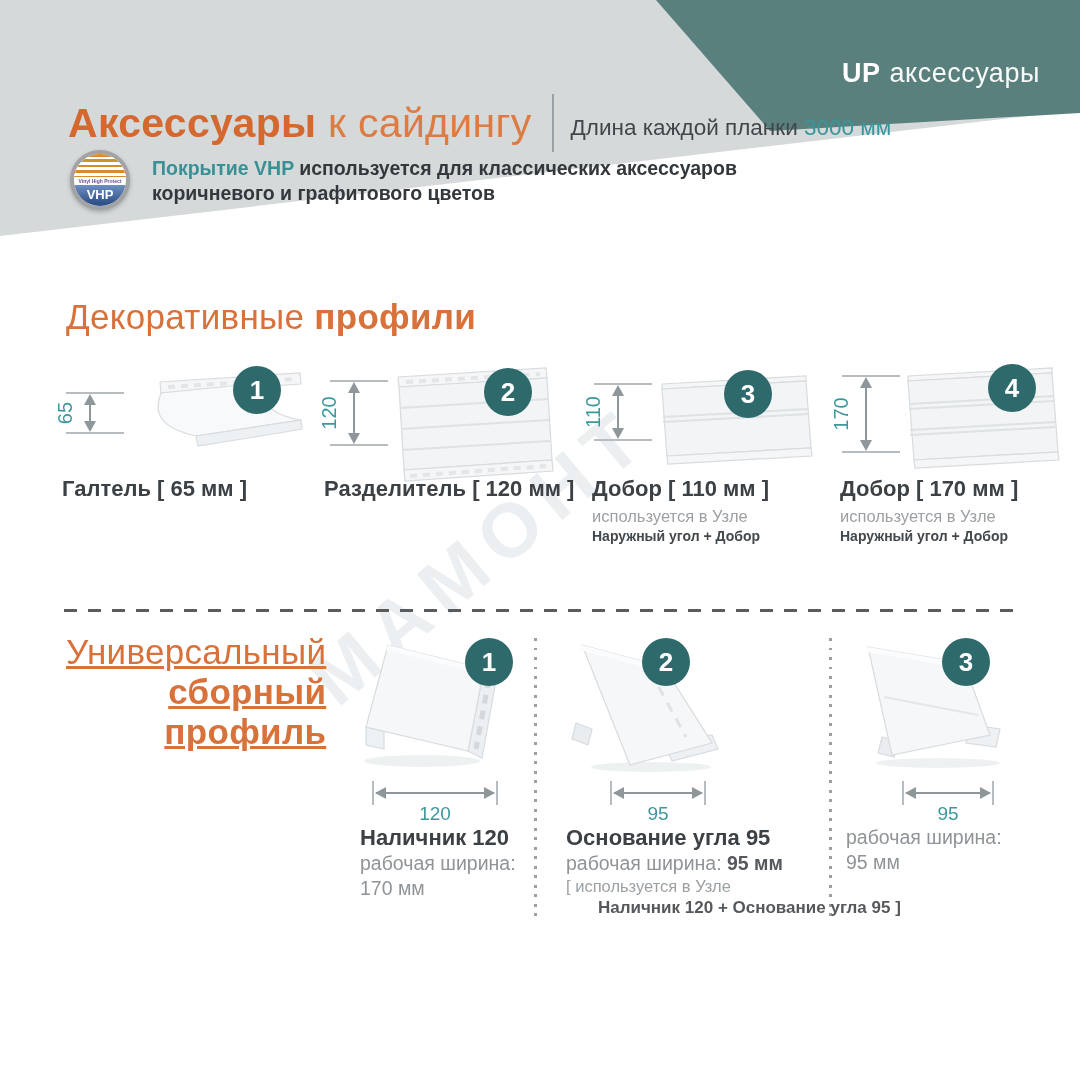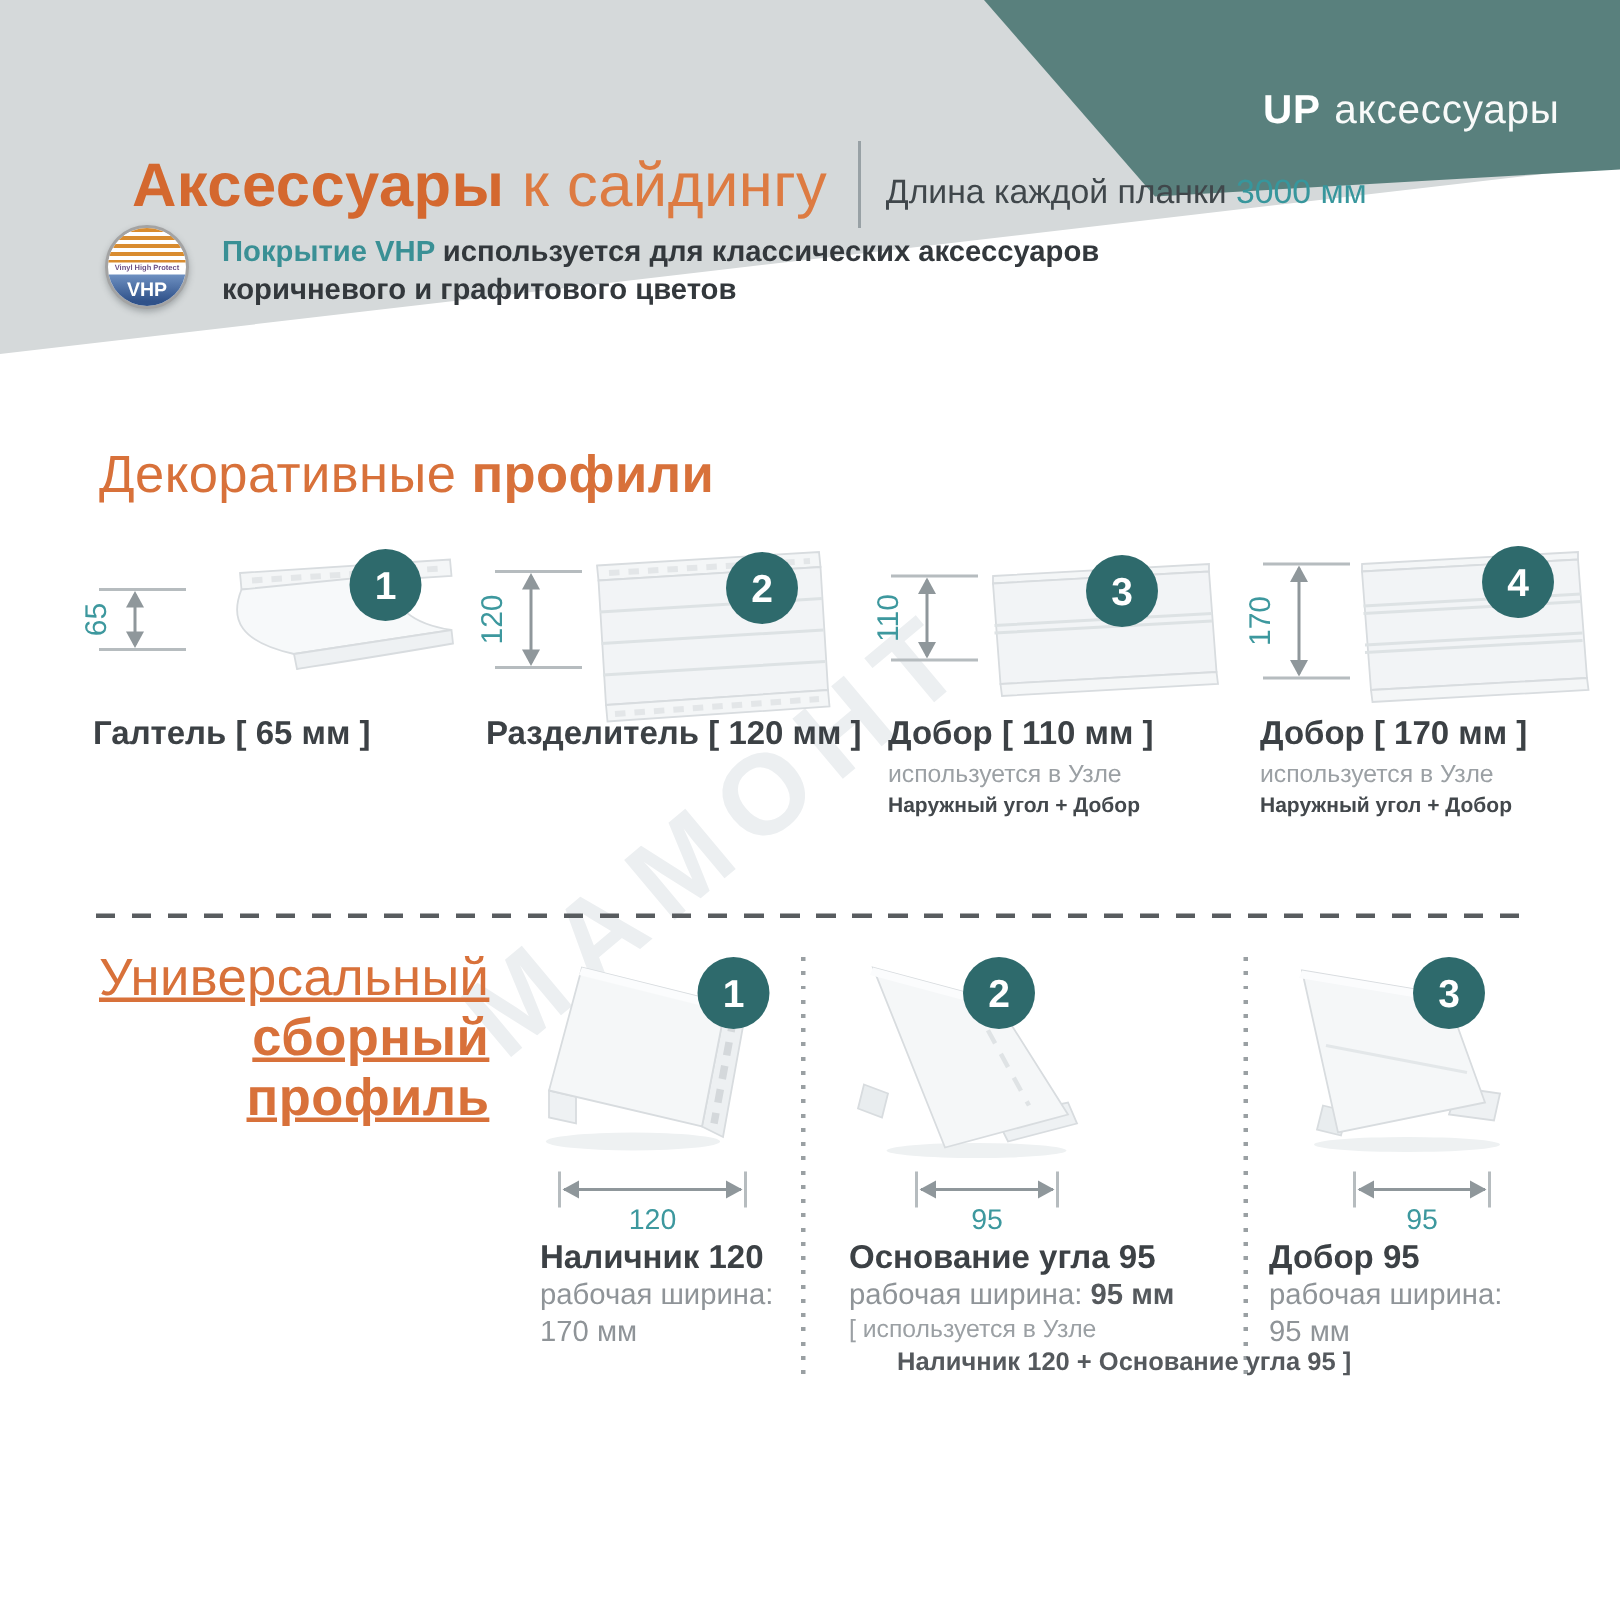--- a/index.html
+++ b/index.html
@@ -8,31 +8,31 @@
     background:#ffffff;font-family:"Liberation Sans","DejaVu Sans",sans-serif;
     -webkit-font-smoothing:antialiased;
   }
   .abs{position:absolute;}
   
   #hero{left:0;top:0;z-index:1;}
   #banner-text{left:842px;top:58px;z-index:2;font-size:27px;color:#ffffff;letter-spacing:.5px;}
   #banner-text .b{font-weight:bold;margin-right:9px;}
   #banner-text .r{font-weight:400;opacity:.96;}
   
-  #header-row{left:68px;top:94px;z-index:2;display:flex;align-items:center;margin-left:20px;}
+  #header-row{left:68px;top:94px;z-index:2;display:flex;align-items:center;}
   .page-title{font-size:41px;letter-spacing:.3px;}
   .page-title .accent{font-weight:bold;color:#d4682f;}
   .page-title .rest{font-weight:400;color:#dd7b42;}
   .title-divider{width:2px;height:58px;background:#98a1a5;margin:0 17px 0 20px;}
   .plank{font-size:22.5px;color:#40474b;padding-top:10px;}
   .plank .val{color:#37969c;text-align:right;}
   
   #vhp-row{left:70px;top:150px;z-index:2;display:flex;align-items:flex-start;}
   .vhp-logo{width:52px;height:52px;border-radius:50%;overflow:hidden;background:#fff;
-    border:2px solid #a3a3a3;box-shadow:0 2px 4px rgba(60,70,75,.35);flex:0 0 auto;}
+    border:4px solid #a3a3a3;box-shadow:0 2px 4px rgba(60,70,75,.35);flex:0 0 auto;}
   .vhp-stripes{height:23px;background:repeating-linear-gradient(180deg,#d98c2f 0 2.6px,#ffffff 2.6px 5.4px);}
   .vhp-mini{height:8px;line-height:8px;font-size:5px;text-align:center;color:#6b4f86;font-weight:bold;white-space:nowrap;overflow:hidden;}
   .vhp-blue{height:21px;line-height:20px;text-align:center;color:#fff;font-weight:bold;font-size:13px;
     background:linear-gradient(180deg,#6e90c1 0%,#30528a 85%);}
   .vhp-text{margin-left:22px;font-size:19.5px;font-weight:bold;color:#33383c;line-height:24.5px;padding-top:6px;}
   .vhp-text .accent{color:#3a9095;}
   
   .sec-title{font-size:35px;color:#d8713a;letter-spacing:.3px;z-index:2;}
   .sec-title .bold{font-weight:bold;text-align:right;}
   #sec2-title{line-height:40px;}
@@ -302,18 +302,17 @@
     <div class="badge" style="left:96px;top:3px;">3</div>
   </div>
   <div class="hdim" style="width:92px;margin-left:56px;">
     <div class="tick l"></div>
     <div class="stem"></div>
     <div class="arr l"></div>
     <div class="arr r"></div>
     <div class="tick r"></div>
     <div class="hnum">95</div>
   </div>
-  <div class="s2-name">Добор 95</div>
   <div class="s2-sub">
     <span>рабочая ширина:</span><br>
     <span>95 мм</span>
   </div>
 </div>
 
 </body></html>

